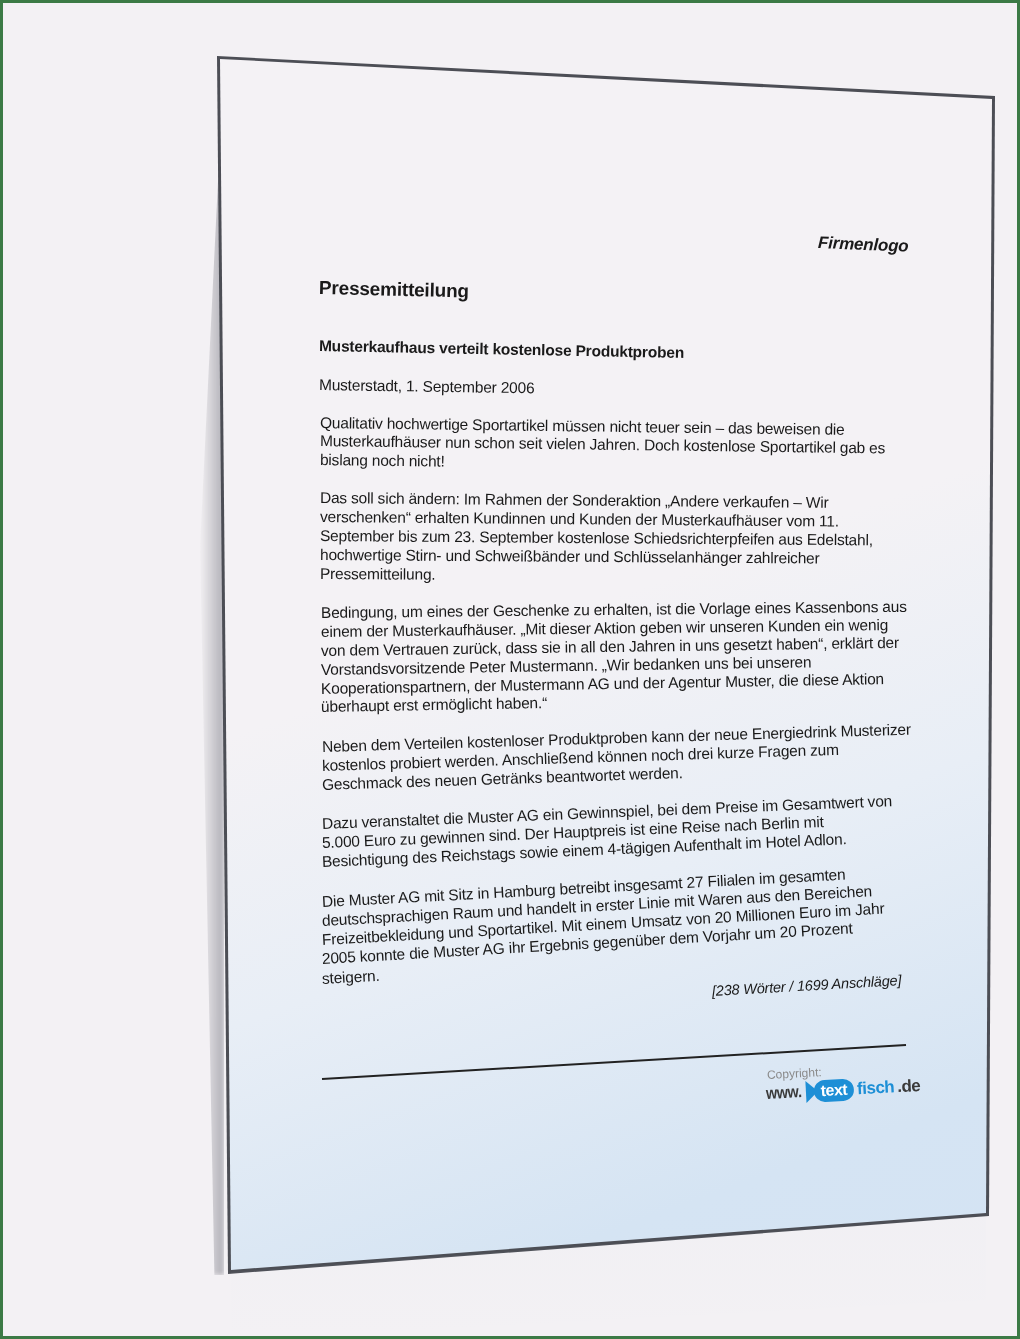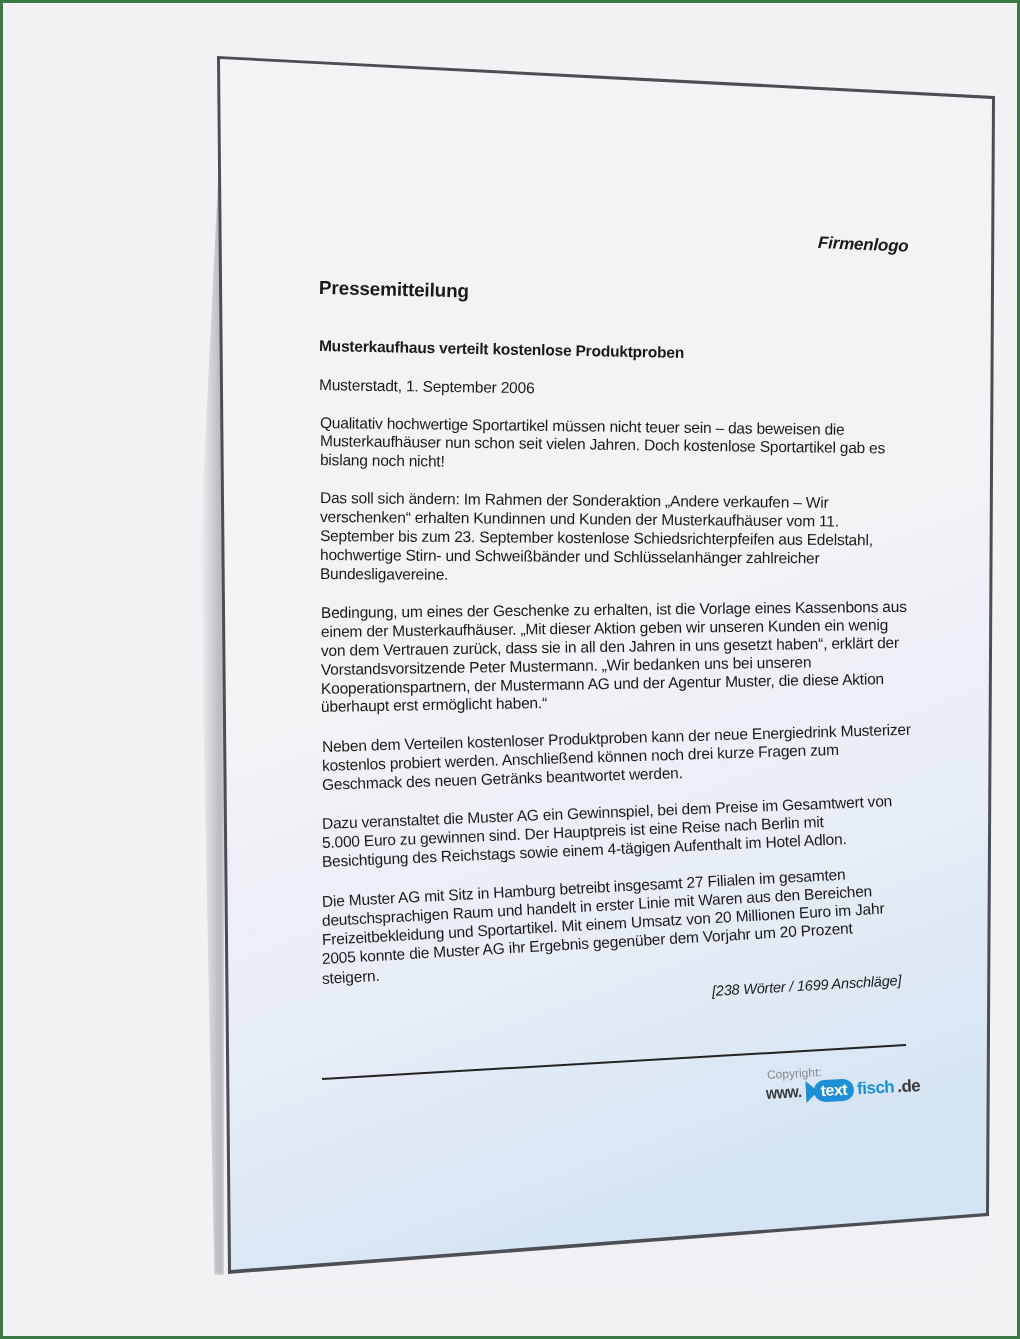--- a/index.html
+++ b/index.html
@@ -81,21 +81,21 @@
 <div class="t" style="left:319px;top:376px;transform:rotate(0.9deg);">Musterstadt, 1. September 2006</div>
 
 <div class="t" style="left:320px;top:414px;transform:rotate(0.75deg);">Qualitativ hochwertige Sportartikel müssen nicht teuer sein – das beweisen die</div>
 <div class="t" style="left:320px;top:432px;transform:rotate(0.75deg);">Musterkaufhäuser nun schon seit vielen Jahren. Doch kostenlose Sportartikel gab es</div>
 <div class="t" style="left:320px;top:451px;transform:rotate(0.75deg);">bislang noch nicht!</div>
 
 <div class="t" style="left:320px;top:489px;transform:rotate(0.55deg);">Das soll sich ändern: Im Rahmen der Sonderaktion „Andere verkaufen – Wir</div>
 <div class="t" style="left:320px;top:508px;transform:rotate(0.5deg);">verschenken“ erhalten Kundinnen und Kunden der Musterkaufhäuser vom 11.</div>
 <div class="t" style="left:320px;top:527px;transform:rotate(0.45deg);">September bis zum 23. September kostenlose Schiedsrichterpfeifen aus Edelstahl,</div>
 <div class="t" style="left:320px;top:546px;transform:rotate(0.4deg);">hochwertige Stirn- und Schweißbänder und Schlüsselanhänger zahlreicher</div>
-<div class="t" style="left:320px;top:565px;transform:rotate(0.35deg);">Bundesligavereine.</div>
+<div class="t" style="left:320px;top:565px;transform:rotate(0.35deg);">Pressemitteilung.</div>
 
 <div class="t" style="left:321px;top:604px;transform:rotate(-0.6deg);">Bedingung, um eines der Geschenke zu erhalten, ist die Vorlage eines Kassenbons aus</div>
 <div class="t" style="left:321px;top:623px;transform:rotate(-0.7deg);">einem der Musterkaufhäuser. „Mit dieser Aktion geben wir unseren Kunden ein wenig</div>
 <div class="t" style="left:321px;top:642px;transform:rotate(-0.8deg);">von dem Vertrauen zurück, dass sie in all den Jahren in uns gesetzt haben“, erklärt der</div>
 <div class="t" style="left:321px;top:661px;transform:rotate(-0.9deg);">Vorstandsvorsitzende Peter Mustermann. „Wir bedanken uns bei unseren</div>
 <div class="t" style="left:321px;top:680px;transform:rotate(-1deg);">Kooperationspartnern, der Mustermann AG und der Agentur Muster, die diese Aktion</div>
 <div class="t" style="left:321px;top:698px;transform:rotate(-1deg);">überhaupt erst ermöglicht haben.“</div>
 
 <div class="t" style="left:322px;top:738px;transform:rotate(-1.7deg);">Neben dem Verteilen kostenloser Produktproben kann der neue Energiedrink Musterizer</div>
 <div class="t" style="left:322px;top:757px;transform:rotate(-1.8deg);">kostenlos probiert werden. Anschließend können noch drei kurze Fragen zum</div>

